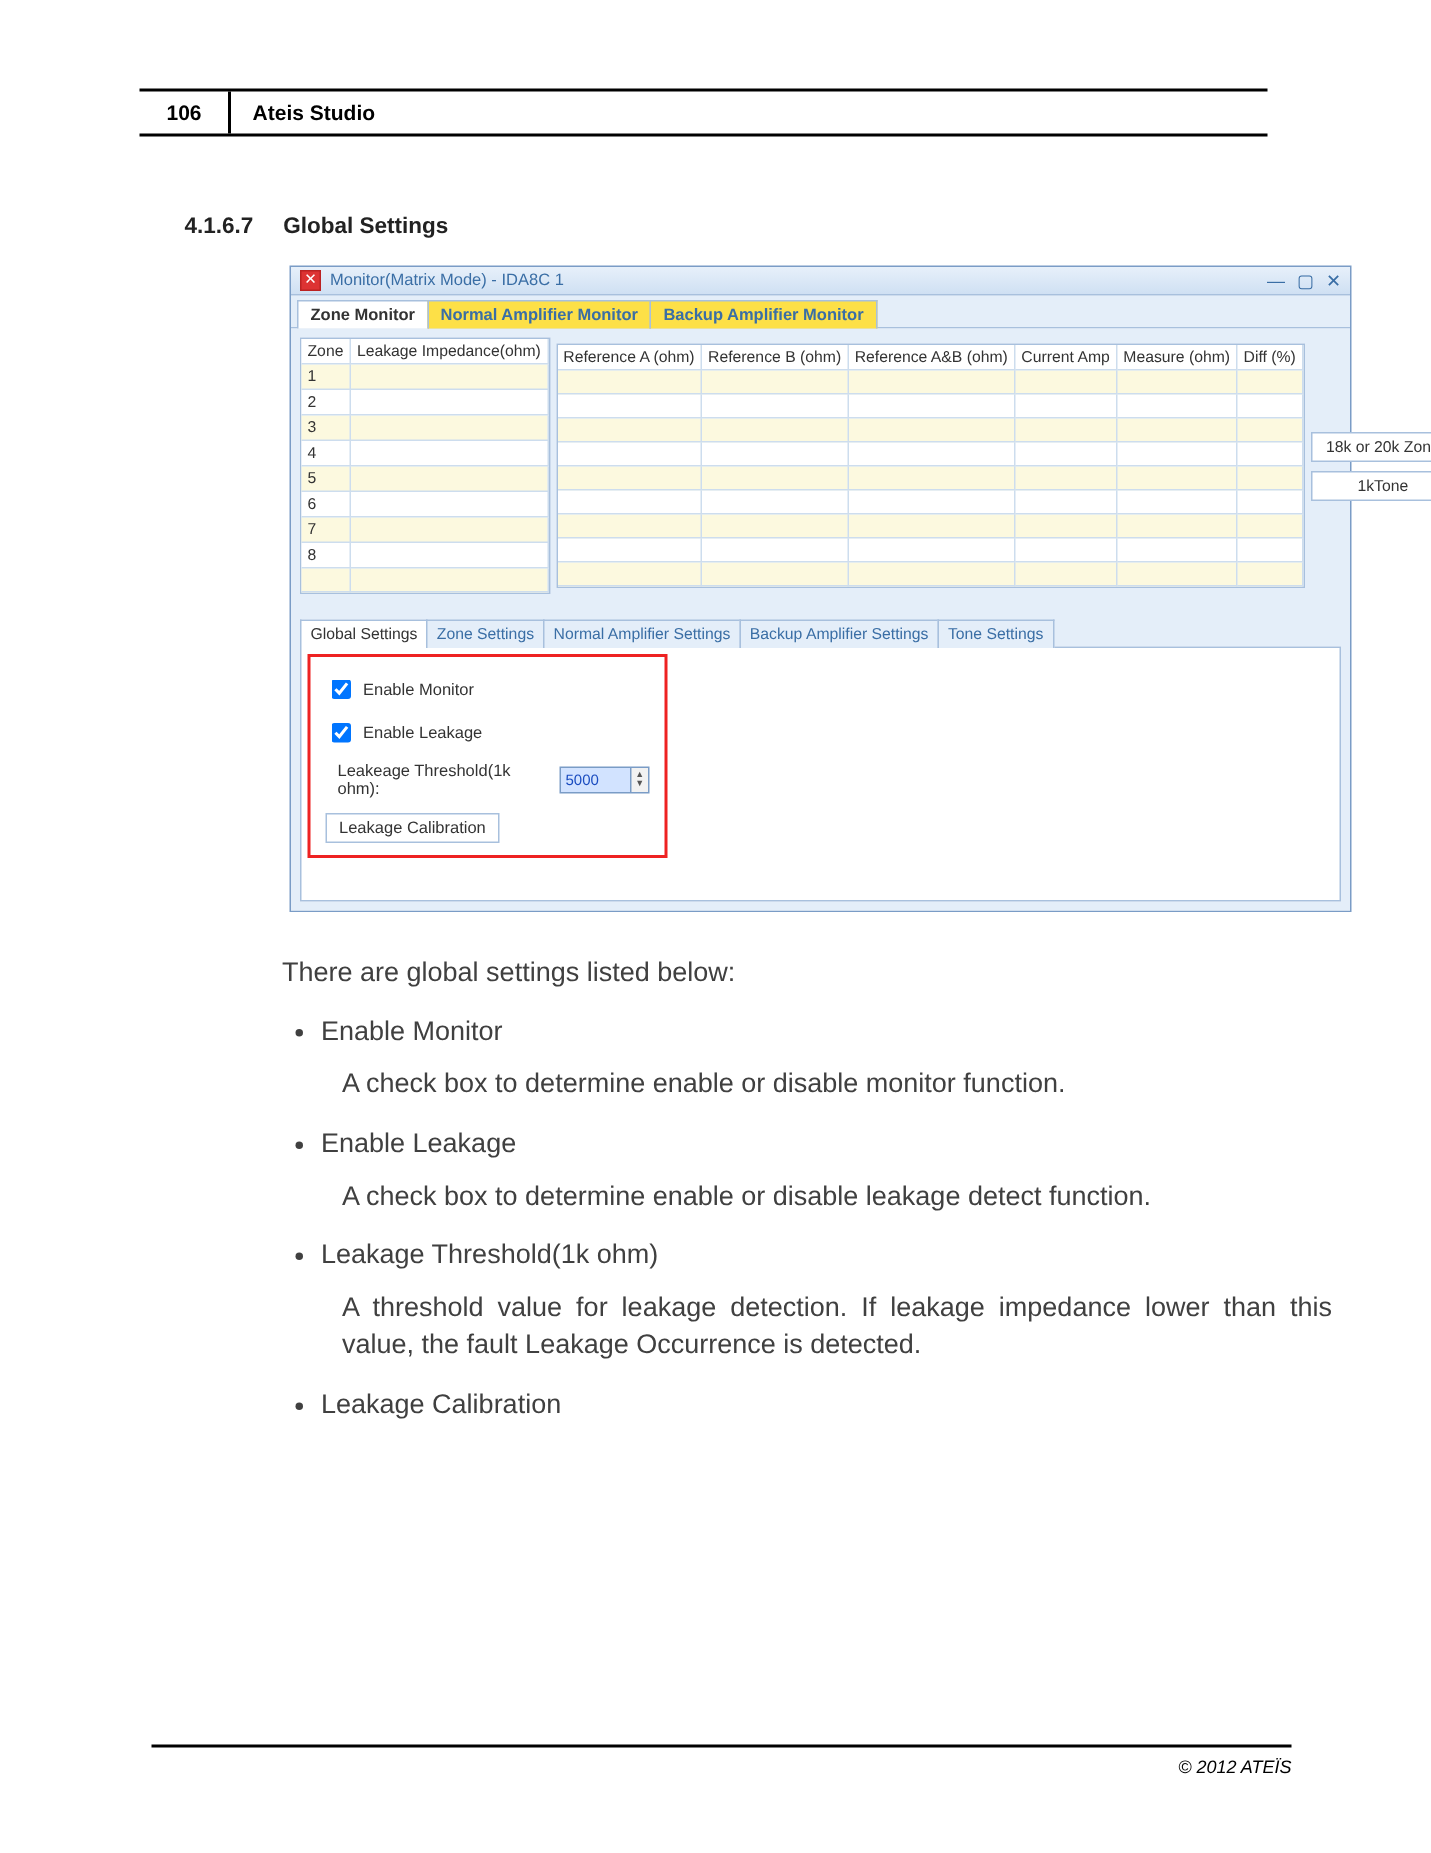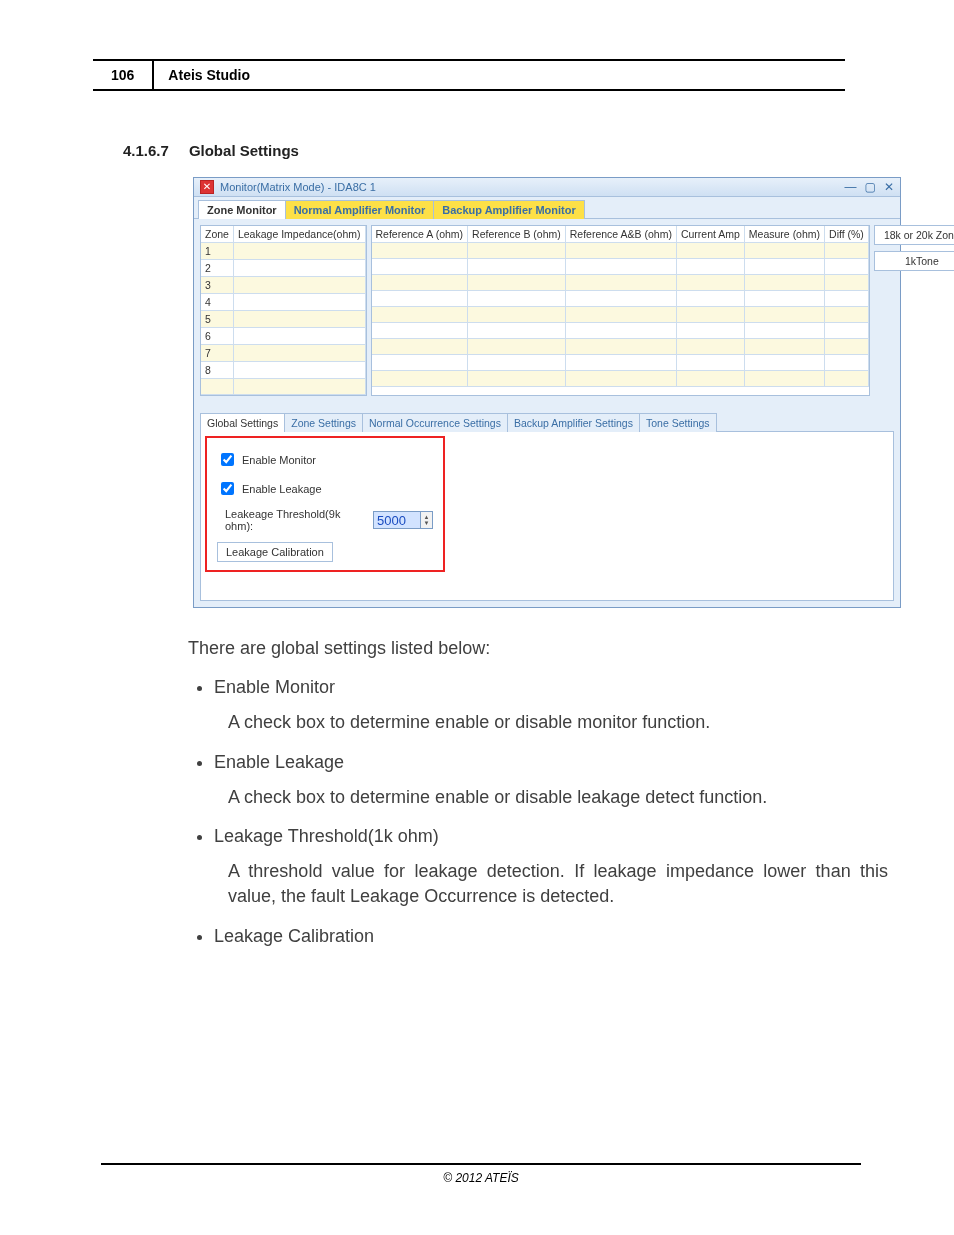--- a/index.html
+++ b/index.html
@@ -112,20 +112,21 @@
   }
 
   .window-body {
     background: #e4eef9;
     padding: 6px;
   }
   .upper-area {
     display: flex;
     gap: 4px;
     margin-bottom: 16px;
+    align-items: center;
   }
   .zone-table, .ref-table {
     border: 1px solid #a8c0dd;
     background: #fff;
   }
   .zone-table { flex: 0 0 152px; }
   .ref-table { flex: 1 1 auto; }
   .zone-btns { flex: 0 0 96px; display: flex; flex-direction: column; gap: 6px; }
   .zone-btn {
     background: #fff;
@@ -205,21 +206,21 @@
   .spin {
     display: inline-flex;
     align-items: stretch;
     border: 1px solid #7a9cc6;
     height: 18px;
   }
   .spin input {
     width: 46px;
     border: none;
     padding: 0 3px;
-    font-size: 13px;
+    font-size: 10px;
     color: #1a4cc0;
     background: #d2e3ff;
     outline: none;
   }
   .spin .arrows {
     width: 12px;
     display: flex;
     flex-direction: column;
     border-left: 1px solid #7a9cc6;
     background: #f2f2f2;
@@ -249,21 +250,21 @@
   ul.bullets { list-style: disc; padding-left: 26px; margin: 0; }
   ul.bullets > li { margin: 0 0 14px 0; }
   ul.bullets > li > .desc { display: block; margin: 10px 0 0 14px; text-align: justify; }
 
   .footer {
     position: absolute;
     bottom: 50px;
     left: 64px;
     right: 56px;
     border-top: 2px solid #000;
-    text-align: center;
+    text-align: right;
     font-style: italic;
     font-size: 12px;
     padding-top: 6px;
   }
 </style>
 </head>
 <body>
 
 <div class="page">
 
@@ -432,36 +433,36 @@
         </div>
         <div class="zone-btns">
           <div class="zone-btn">18k or 20k Zone</div>
           <div class="zone-btn">1kTone</div>
         </div>
       </div>
 
       <div class="settings-tabs">
         <div class="settings-tab">Global Settings</div>
         <div class="settings-tab inactive">Zone Settings</div>
-        <div class="settings-tab inactive">Normal Occurrence Settings</div>
+        <div class="settings-tab inactive">Normal Amplifier Settings</div>
         <div class="settings-tab inactive">Backup Amplifier Settings</div>
         <div class="settings-tab inactive">Tone Settings</div>
       </div>
       <div class="settings-panel">
         <div class="hilite">
           <div class="cb-row">
             <input type="checkbox" checked="" style="">
             <span>Enable Monitor</span>
           </div>
           <div class="cb-row">
             <input type="checkbox" checked="" style="">
             <span>Enable Leakage</span>
           </div>
           <div class="thresh-row">
-            <span>Leakeage Threshold(9k ohm):</span>
+            <span>Leakeage Threshold(1k ohm):</span>
             <span class="spin">
               <input value="5000" style="">
               <span class="arrows">▲<br>▼</span>
             </span>
           </div>
           <div class="calib-btn">Leakage Calibration</div>
         </div>
       </div>
     </div>
   </div>

